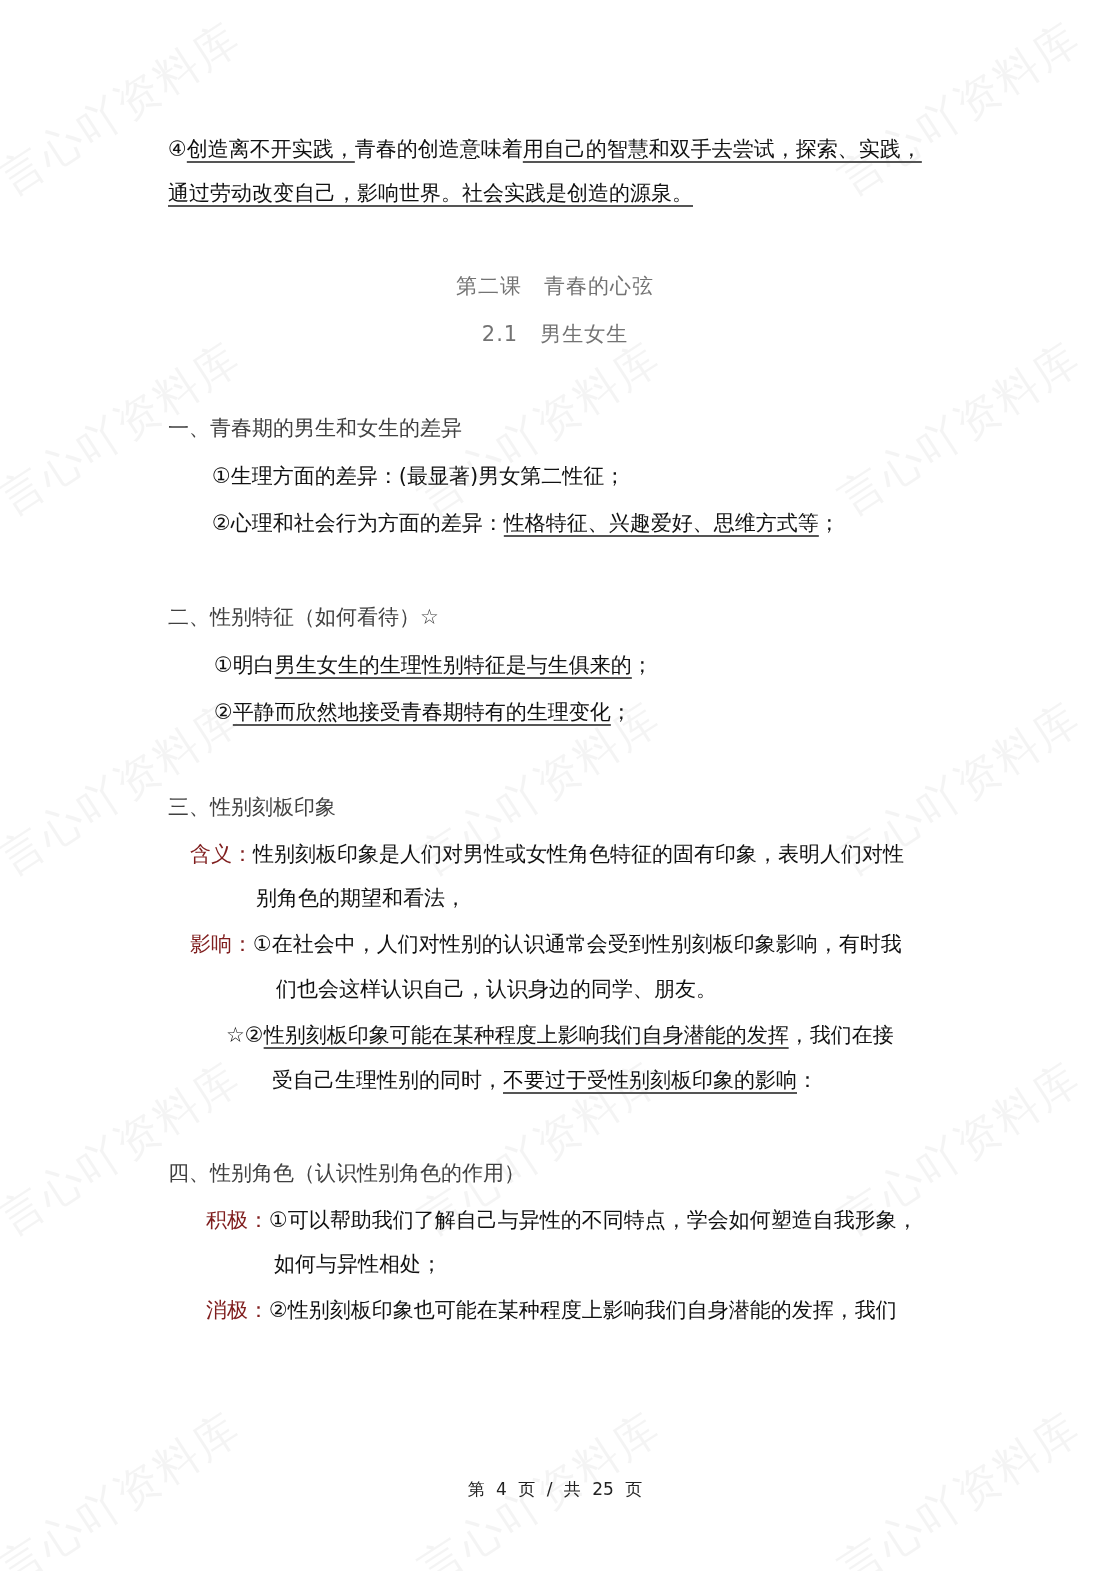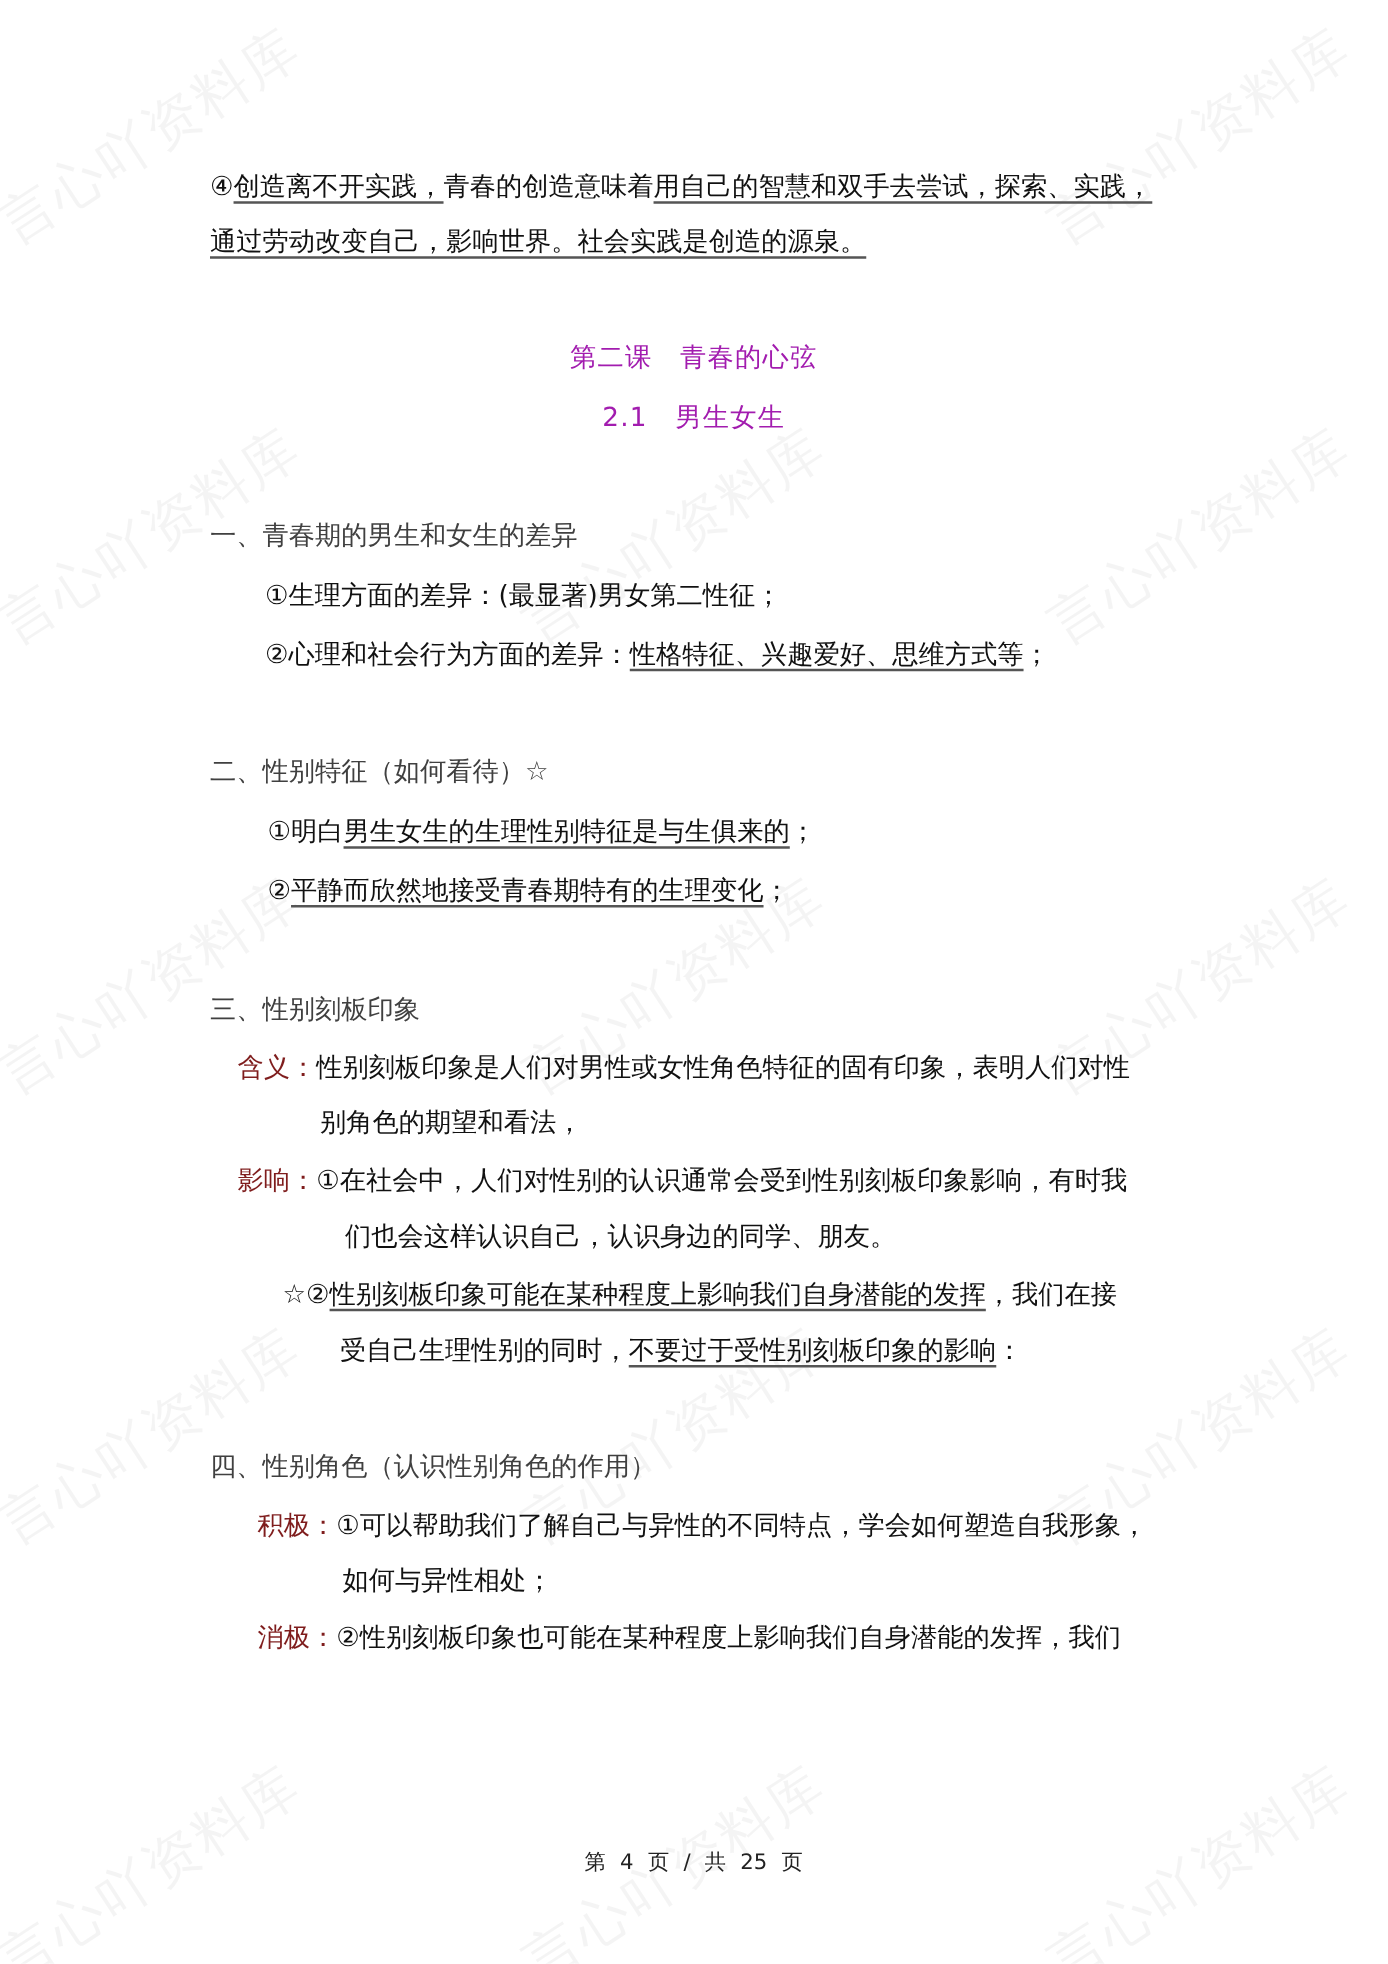--- a/index.html
+++ b/index.html
@@ -9,21 +9,21 @@
     }
     .wm-layer { position: absolute; inset: 0; pointer-events: none; z-index: 0; }
     .wm {
       position: absolute; font-size: 44px; color: rgba(0,0,0,0.045); white-space: nowrap;
       transform: rotate(-33deg); transform-origin: left bottom; letter-spacing: 2px;
       font-family: "DejaVu Sans", sans-serif;
     }
     .page { position: absolute; inset: 0; z-index: 1; }
     .line { position: absolute; font-size: 21px; line-height: 30px; white-space: nowrap; color: #111; }
     .u { text-decoration: underline; text-decoration-color: #555; text-underline-offset: 5px; text-decoration-thickness: 1.5px; }
-    .title { position: absolute; left: 0; right: 0; text-align: center; font-size: 21px; color: #a21caf; letter-spacing: 1px; }
+    .title { position: absolute; left: 0; right: 0; text-align: center; font-size: 21px; color: #737373; letter-spacing: 1px; }
     .heading { color: #404040; }
     .label { color: #7f1d1d; }
     .footer { position: absolute; top: 1478px; left: 0; right: 0; text-align: center; font-size: 17px; color: #222; word-spacing: 6px; }
   </style>
 </head>
 <body>
 
 <div class="wm-layer">
   <div class="wm" style="left:20px;top:150px;">言心吖资料库</div>
   <div class="wm" style="left:860px;top:150px;">言心吖资料库</div>

